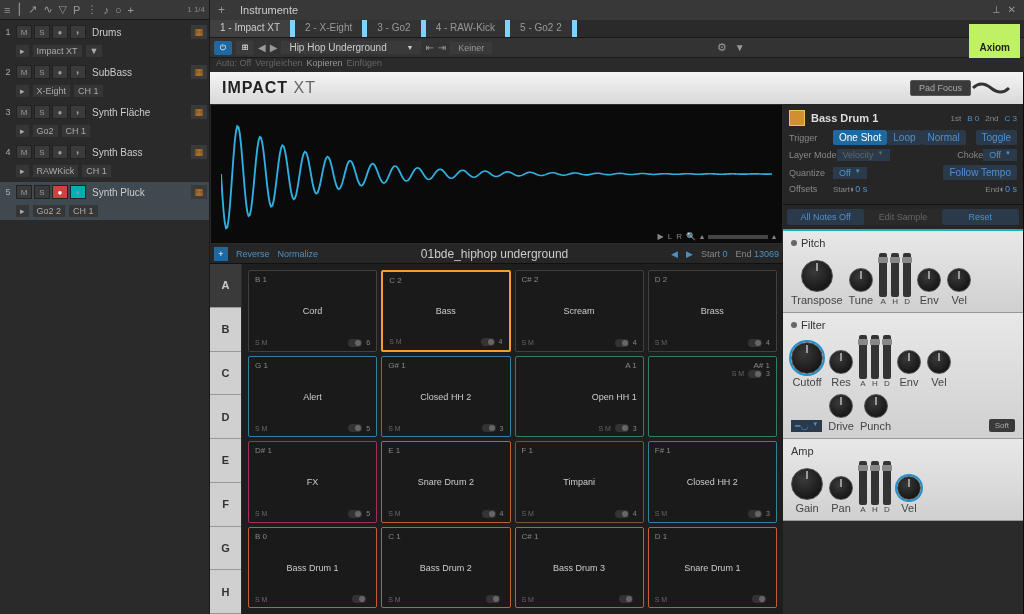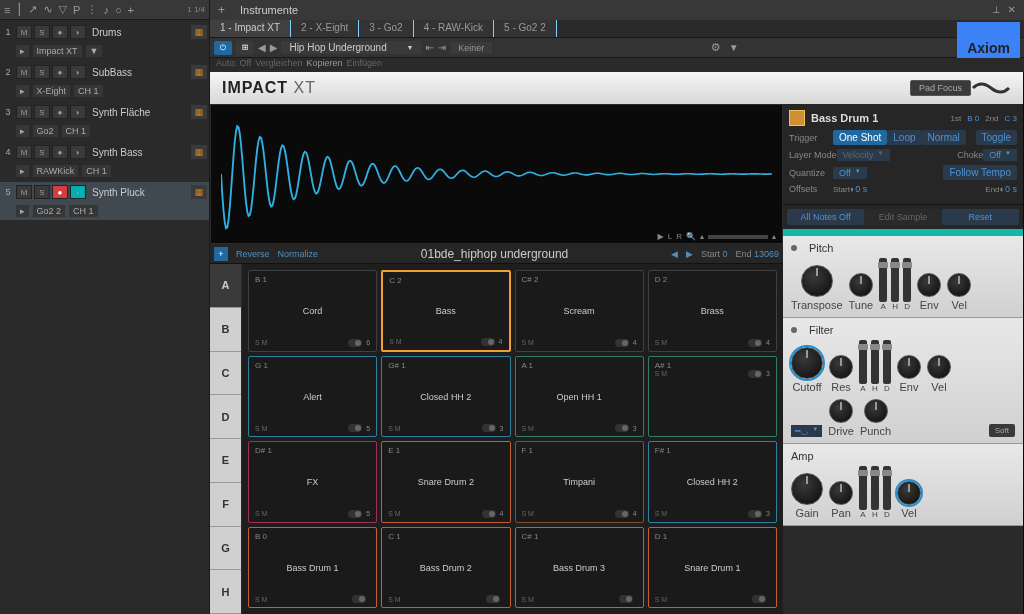--- a/index.html
+++ b/index.html
@@ -27,29 +27,29 @@
 
 
 .main { flex: 1; display: flex; flex-direction: column; background: #2a2a2a; }
 .main-header { height: 20px; background: #383838; display: flex; align-items: center; padding: 0 8px; }
 .plus-btn { width: 14px; height: 14px; color: #999; font-size: 12px; cursor: pointer; }
 .main-title { color: #ccc; font-size: 11px; margin-left: 8px; }
 .win-controls { margin-left: auto; display: flex; gap: 8px; }
 .win-controls span { color: #999; cursor: pointer; font-size: 10px; }
 
 .tabs { height: 18px; background: #2a2a2a; display: flex; border-bottom: 1px solid #1a1a1a; }
-.tab { padding: 2px 10px; font-size: 10px; color: #999; background: #333; border-right: 1px solid #7dd3fc; cursor: pointer; }
+.tab { padding: 2px 10px; font-size: 10px; color: #999; background: #333; border-right: 5px solid #7dd3fc; cursor: pointer; }
 .tab.active { background: #404040; color: #ccc; }
 
 .controls-row { height: 20px; background: #333; display: flex; align-items: center; padding: 0 4px; gap: 4px; border-bottom: 1px solid #1a1a1a; }
 .ctrl { background: #2068a0; width: 18px; height: 14px; border-radius: 2px; cursor: pointer; display: flex; align-items: center; justify-content: center; color: #fff; font-size: 8px; }
 .preset-select { background: #3a3a3a; color: #ccc; padding: 1px 8px; font-size: 10px; min-width: 140px; display: flex; align-items: center; }
 .preset-select::after { content: '▼'; margin-left: auto; font-size: 7px; }
 .kenner-sel { background: #3a3a3a; color: #999; padding: 1px 8px; font-size: 9px; }
-.axiom-btn { background: #3b82f6; color: #222; padding: 18px 10px; font-size: 14px; margin-left: auto; font-weight: bold; cursor: pointer; }
+.axiom-btn { background: #bef264; color: #222; padding: 18px 10px; font-size: 10px; margin-left: auto; font-weight: bold; cursor: pointer; }
 .gear-btn { color: #999; font-size: 11px; margin-left: auto; cursor: pointer; }
 
 .edit-row { height: 14px; background: #2a2a2a; display: flex; padding: 0 6px; gap: 4px; font-size: 9px; }
 .edit-action { color: #666; cursor: pointer; }
 .edit-action.en { color: #999; }
 
 
 .instrument { flex: 1; display: flex; background: #1a1a1a; }
 .inst-left { flex: 1; display: flex; flex-direction: column; border-right: 1px solid #0a0a0a; }
 .inst-header { height: 32px; background: linear-gradient(#f5f5f5, #d8d8d8); display: flex; align-items: center; padding: 0 12px; }
@@ -72,21 +72,21 @@
 .pads-area { flex: 1; display: flex; background: #1a1a1a; }
 .bank-col { width: 32px; display: flex; flex-direction: column; border-right: 1px solid #2a2a2a; }
 .bank-btn { flex: 1; background: #d0d0d0; color: #333; display: flex; align-items: center; justify-content: center; font-weight: bold; font-size: 11px; border-bottom: 1px solid #999; cursor: pointer; }
 .bank-btn.active { background: #3a3a3a; color: #ccc; }
 
 .pads-grid { flex: 1; display: grid; grid-template-columns: repeat(4, 1fr); gap: 4px; padding: 6px; background: #1e1e1e; }
 .pad { background: #1a1a1a; border: 1px solid #404040; border-radius: 2px; display: flex; flex-direction: column; padding: 4px 6px; cursor: pointer; min-height: 60px; }
 .pad.selected { border-color: #f0a030; border-width: 2px; }
 .pad.c1 { border-color: #c06030; }
 .pad.c2 { border-color: #3080a0; }
-.pad.c3 { border-color: #308060; }
+.pad.c3 { border-color: #308060; align-items: flex-end; }
 .pad.c4 { border-color: #805030; }
 .pad.c5 { border-color: #a03060; }
 .pad-note { color: #888; font-size: 8px; }
 .pad-name { flex: 1; display: flex; align-items: center; justify-content: center; color: #ccc; font-size: 9px; text-align: center; }
 .pad-footer { display: flex; gap: 4px; align-items: center; font-size: 7px; color: #666; }
 .pad-footer .sm { margin-right: auto; }
 .pad-toggle { width: 14px; height: 8px; background: #333; border-radius: 4px; position: relative; }
 .pad-toggle::after { content: ''; position: absolute; width: 6px; height: 6px; background: #666; border-radius: 50%; top: 1px; right: 1px; }
 .pad-count { color: #888; }
 
@@ -99,26 +99,26 @@
 .note-info { font-size: 8px; color: #888; }
 .note-val { color: #5090d0; }
 
 .param-row { display: flex; align-items: center; margin-bottom: 4px; font-size: 9px; }
 .param-lbl { color: #888; min-width: 44px; }
 .param-btn { background: #2a3a4a; color: #5090d0; padding: 2px 6px; border-radius: 2px; cursor: pointer; font-size: 10px; }
 .param-btn.active { background: #2068a0; color: #fff; }
 .param-sel { background: #2a3a4a; color: #5090d0; padding: 1px 6px; font-size: 9px; display: flex; }
 .param-sel::after { content: '▼'; margin-left: 4px; font-size: 6px; }
 
-.action-bar { display: flex; padding: 4px; background: #262626; border-bottom: 7px solid #14b8a6; }
+.action-bar { display: flex; padding: 4px; background: #262626; border-bottom: 2px solid #14b8a6; }
 .act-btn { flex: 1; background: #2a3a4a; color: #5090d0; padding: 3px; text-align: center; font-size: 9px; border-radius: 2px; cursor: pointer; }
 .act-btn.dim { color: #666; background: #2a2a2a; }
 
 .fx-section { background: linear-gradient(#e8e8e8, #d0d0d0); padding: 6px 8px; border-bottom: 1px solid #999; }
-.fx-title { display: flex; align-items: center; gap: 12px; margin-bottom: 4px; }
+.fx-title { display: flex; align-items: center; gap: 4px; margin-bottom: 4px; }
 .fx-dot { width: 6px; height: 6px; background: #666; border-radius: 50%; }
 .fx-name { color: #333; font-size: 11px; }
 .fx-controls { display: flex; gap: 6px; align-items: flex-end; }
 .knob-group { display: flex; flex-direction: column; align-items: center; gap: 2px; }
 .knob { width: 32px; height: 32px; background: radial-gradient(circle at 40% 35%, #3a3a3a, #0a0a0a); border-radius: 50%; border: 1px solid #555; position: relative; cursor: pointer; }
 .knob.small { width: 24px; height: 24px; }
 .knob::after { content: ''; position: absolute; width: 2px; height: 8px; background: #999; top: 2px; left: 50%; transform: translateX(-50%); }
 .knob.blue { box-shadow: 0 0 0 2px #2090d0; }
 .knob-lbl { color: #444; font-size: 11px; }
 .sliders { display: flex; gap: 4px; align-items: flex-end; }

